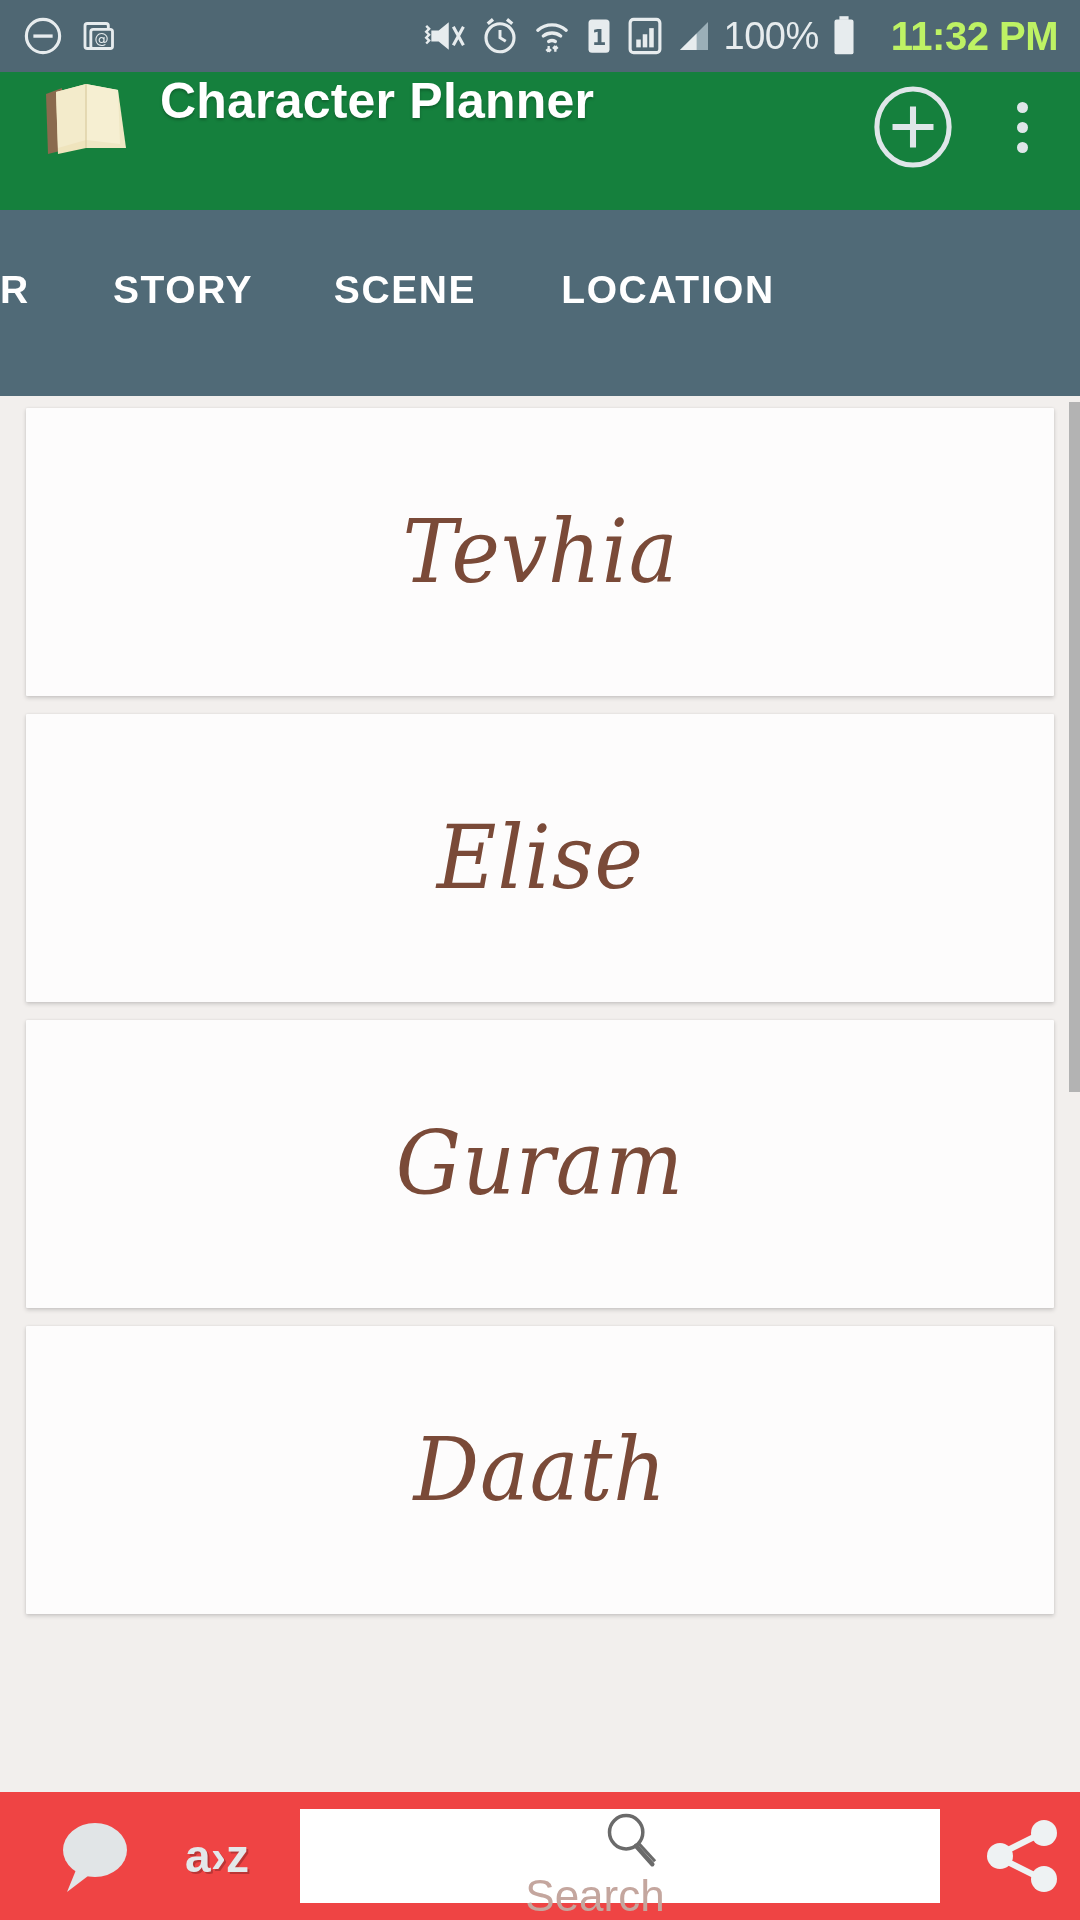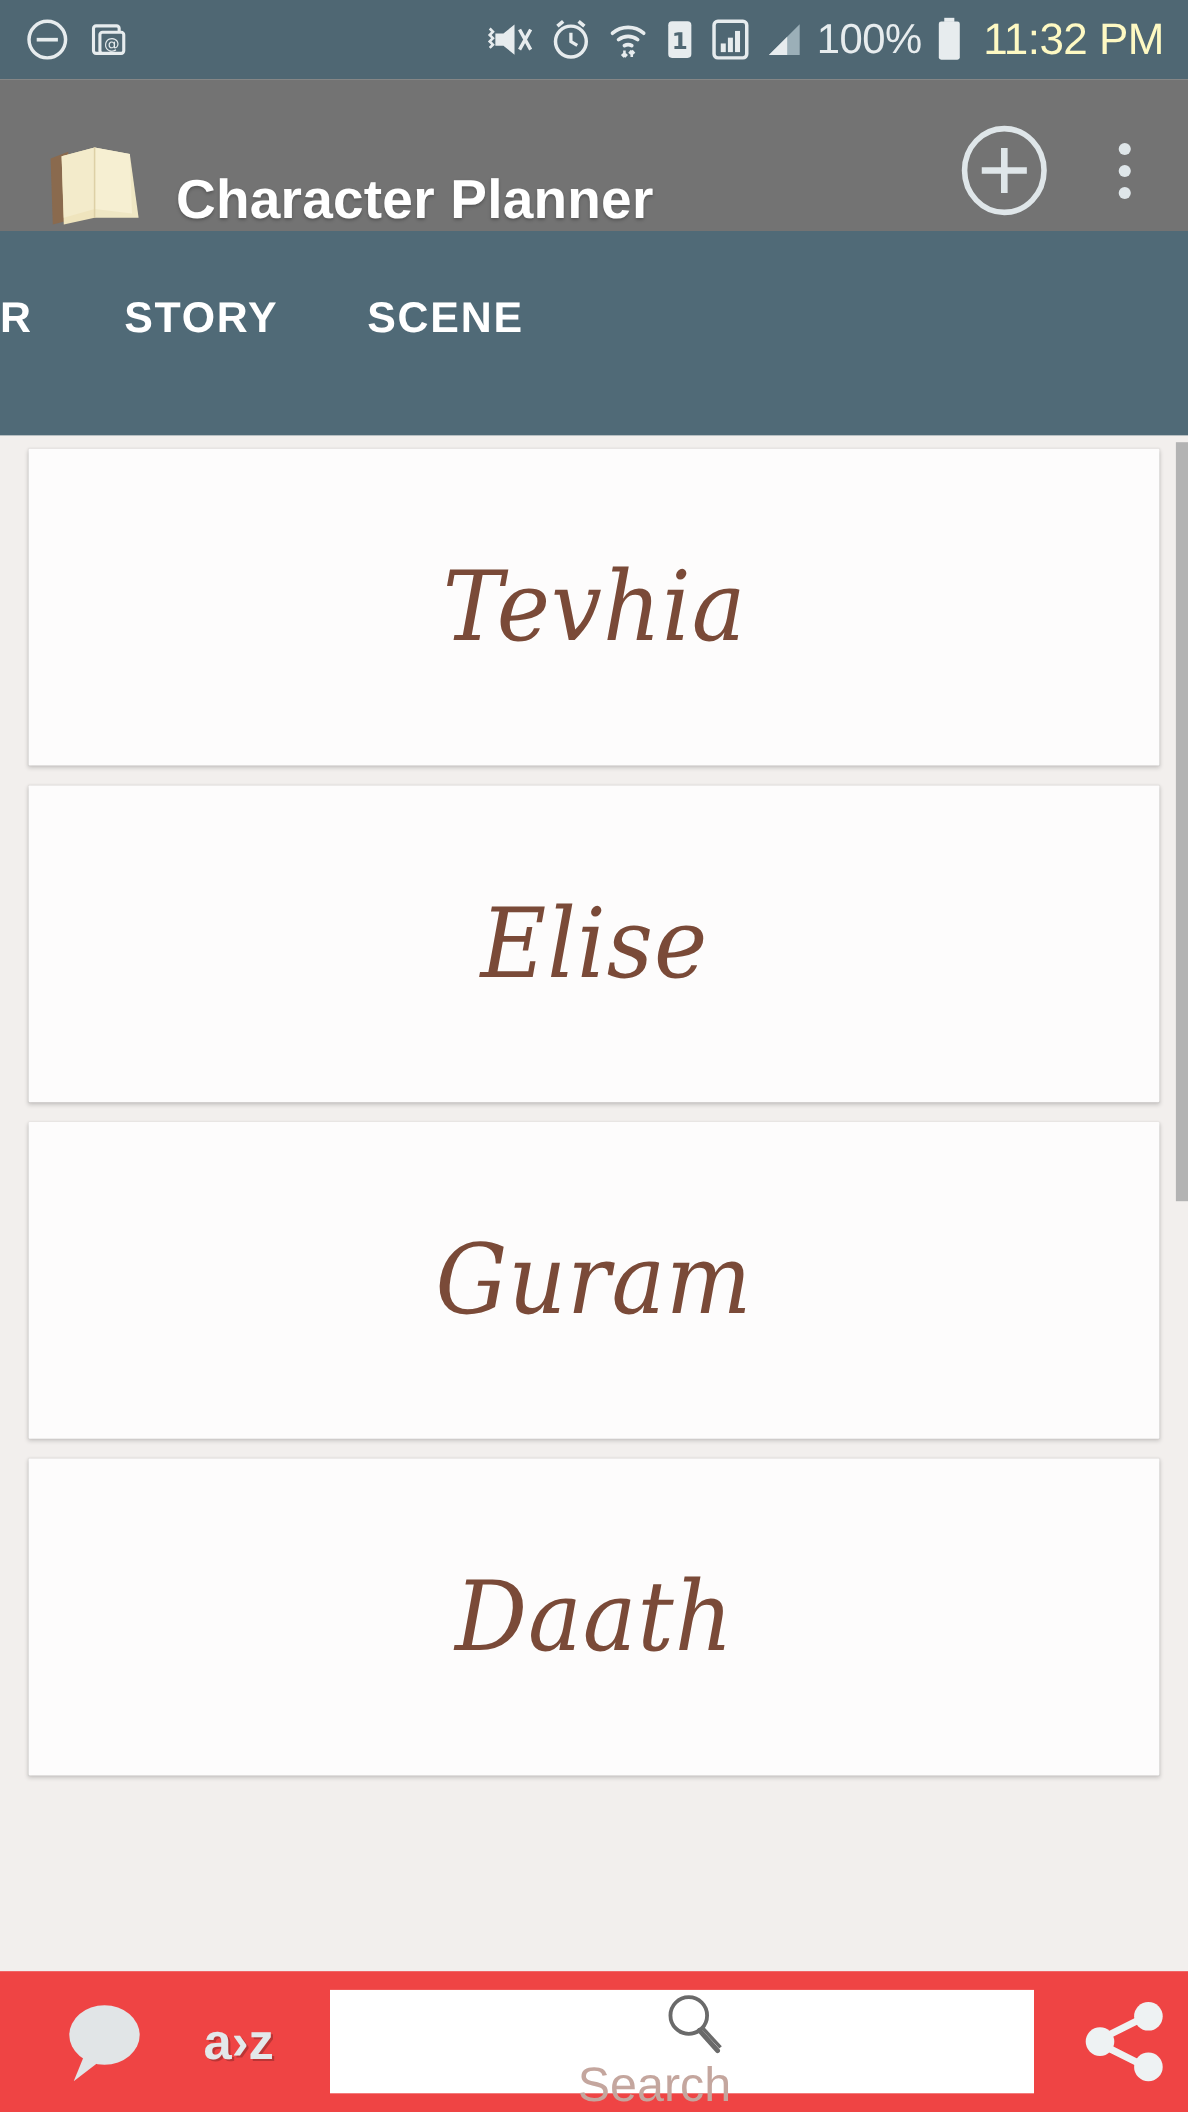--- a/index.html
+++ b/index.html
@@ -18,27 +18,27 @@
     display:flex; align-items:center;
     padding:0 22px;
   }
   .sb-left { display:flex; align-items:center; gap:16px; }
   .sb-right { margin-left:auto; display:flex; align-items:center; gap:11px; }
   .sb-icon { display:flex; align-items:center; justify-content:center; }
   .sb-text {
     color:#e7ecee; font-size:38px; font-weight:400; letter-spacing:-0.5px;
     font-family:"Liberation Sans", sans-serif;
   }
-  .sb-time { color:#fef9c3; font-size:40px; letter-spacing:-0.5px; margin-left:6px;}
+  .sb-time { color:#bef264; font-size:40px; letter-spacing:-0.5px; margin-left:22px;font-weight:bold;}
 
   
   .appbar {
     position:absolute; top:72px; left:0; width:1080px; height:138px;
-    background:#737373;
-    display:flex; align-items:flex-end;
+    background:#15803d;
+    display:flex; align-items:flex-start;
   }
   .book-icon {
     position:relative;
     width:88px; height:82px;
     margin-left:42px; margin-top:6px;
     flex:none;
   }
   .app-title {
     color:#ffffff; font-size:50px; font-weight:bold;
     margin-left:30px; letter-spacing:0.2px;
@@ -242,20 +242,23 @@
     <div class="tabstrip">
       <div class="tab" style="width:74px; justify-content:flex-start; padding-left:0;">
         <span class="tab-inner">R</span>
       </div>
       <div class="tab" style="width:218px;">
         <span class="tab-inner">STORY</span>
       </div>
       <div class="tab" style="width:226px;">
         <span class="tab-inner">SCENE</span>
       </div>
+      <div class="tab" style="width:300px;">
+        <span class="tab-inner">LOCATION</span>
+      </div>
     </div>
   </div>
 
   <div class="content">
 
     <div class="card">
       <span class="card-name">Tevhia</span>
     </div>
 
 

